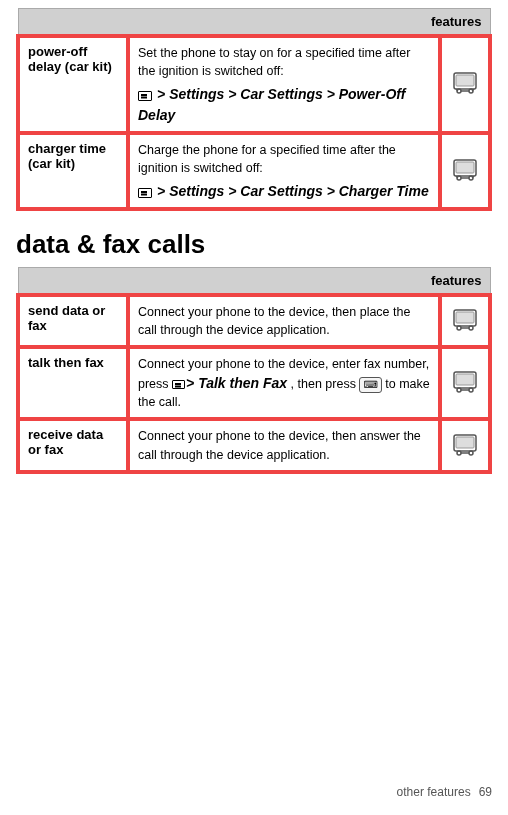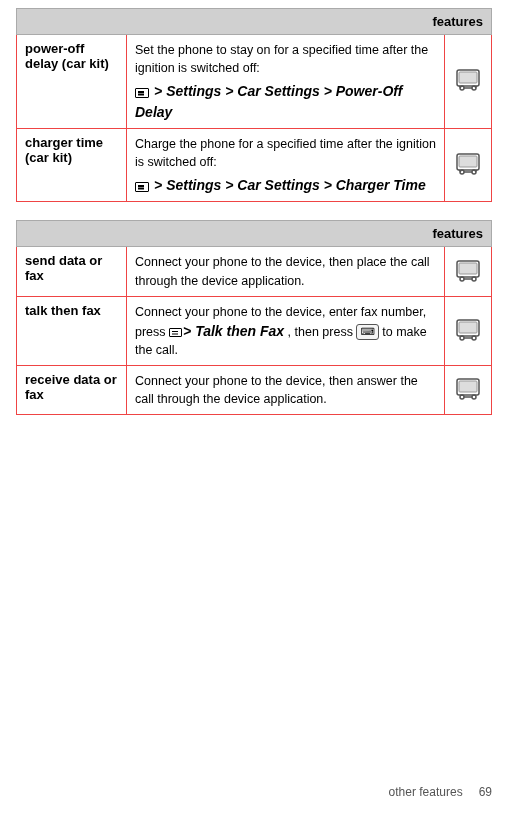--- a/index.html
+++ b/index.html
@@ -27,21 +27,21 @@
     thead tr th {
       background: #d0d0d0;
       font-weight: bold;
       font-size: 13px;
       padding: 5px 8px;
       text-align: right;
       border: 1px solid #aaa;
     }
 
     tbody tr td {
-      border: 1px solid #ef4444;
+      border: 4px solid #ef4444;
       padding: 6px 8px;
       vertical-align: top;
     }
 
     tbody tr td:first-child {
       font-weight: bold;
       font-size: 13px;
       width: 110px;
     }
 
@@ -132,21 +132,21 @@
       color: #555;
       padding: 0 16px;
     }
 
     .footer-text {
       text-align: right;
       width: 100%;
       display: flex;
       justify-content: flex-end;
       align-items: center;
-      gap: 16px;
+      gap: 8px;
     }
 
     .kbd-icon {
       display: inline-block;
       border: 1.5px solid #555;
       border-radius: 3px;
       padding: 0 3px;
       font-size: 10px;
       vertical-align: middle;
       background: #f5f5f5;
@@ -213,20 +213,21 @@
               <line x1="10" y1="22" x2="18" y2="22" stroke="#555" stroke-width="1.5"></line>
               <line x1="5" y1="20" x2="7" y2="22" stroke="#555" stroke-width="1.2"></line>
               <line x1="23" y1="20" x2="21" y2="22" stroke="#555" stroke-width="1.2"></line>
             </svg>
           </div>
         </td>
       </tr>
     </tbody>
   </table>
 
+  <h1 class="section-title">data &amp; fax calls</h1>
 
   <table>
     <thead>
       <tr>
         <th colspan="3">features</th>
       </tr>
     </thead>
     <tbody>
 
       <tr>

